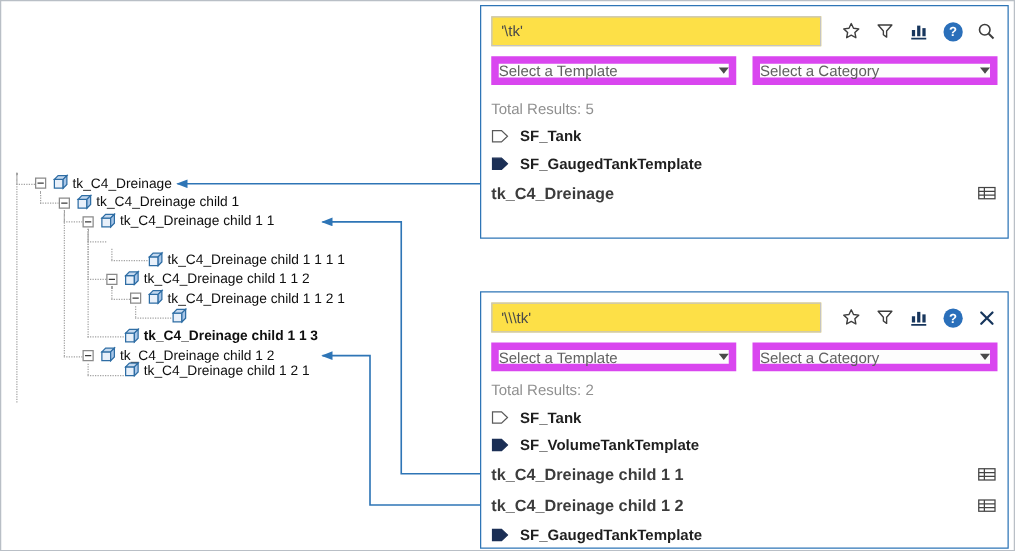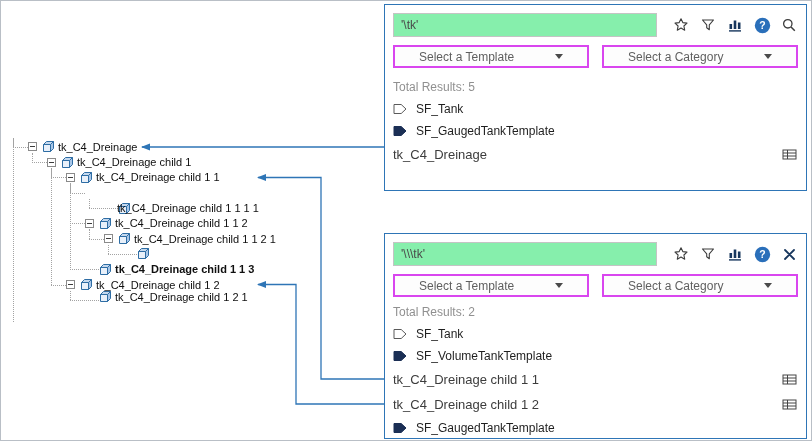--- a/index.html
+++ b/index.html
@@ -21,40 +21,40 @@
   .vline { position:absolute; width:1px; border-left:1px dotted #a3a3a3; }
   .hline { position:absolute; height:1px; border-top:1px dotted #a3a3a3; }
 
   
   .panel { position:absolute; left:383px; width:423px; background:#fff;
            border:1.5px solid #2e75b6; padding:8px; overflow:hidden; }
   #panel1 { top:3px; height:187px; }
   #panel2 { top:232px; height:206px; }
 
   .searchrow { display:flex; align-items:center; }
-  .searchbox { width:264px; height:24px; border:1px solid #c4c4c4; background:#86efac;
+  .searchbox { width:264px; height:24px; border:1px solid #c4c4c4; background:#fde047;
                font-size:12px; color:#4a4a4a; line-height:22px; padding-left:7px; cursor:text; }
   .iconbar { display:flex; align-items:center; gap:9px; margin-left:auto; }
   .ibtn { width:18px; height:18px; display:inline-flex; align-items:center; justify-content:center; cursor:pointer; }
 
   .ddrow { display:flex; gap:13px; margin-top:8px; }
-  .dropdown { flex:1; height:23px; border:2px solid #d946ef; background:#fdfdfd;
+  .dropdown { flex:1; height:23px; border:6px solid #d946ef; background:#fdfdfd;
               display:flex; align-items:center; justify-content:space-between;
-              padding:0 24px; font-size:12px; color:#5f5f5f; cursor:pointer; }
+              padding:0 0; font-size:12px; color:#5f5f5f; cursor:pointer; }
   .caret { width:0; height:0; border-left:4px solid transparent; border-right:4px solid transparent;
            border-top:5px solid #4a4a4a; }
 
   .total { margin-top:8px; font-size:12px; color:#909090; height:15px; }
   #panel1 .total { margin-top:12px; }
   .rows { margin-top:3px; }
   .prow { cursor:pointer; }
   .prow.tpl { display:flex; align-items:center; gap:9px; height:22px; font-size:12px; color:#1f1f1f; }
   .prow.el  { display:flex; align-items:center; justify-content:space-between; height:25px;
               font-size:13px; color:#3c3c3c; padding-right:1px; }
-  .plabel { white-space:nowrap; }
+  .plabel { white-space:nowrap;font-weight:bold; }
 </style>
 </head>
 <body>
 
 <div class="canvas">
 
   <svg class="connectors" viewBox="0 0 812 441">
     <defs>
       <marker id="arw" markerWidth="9" markerHeight="8" refX="8" refY="3.5" orient="auto" markerUnits="userSpaceOnUse">
         <path d="M0 0 L9 3.5 L0 7 Z" fill="#2e75b6"></path>
@@ -102,21 +102,21 @@
       <div class="vline" style="left: 69px; top: 59.4px; height: 9.8px;"></div>
       <div class="hline" style="left: 69px; top: 68.7px; width: 15px;"></div>
       <div class="vline" style="left: 88px; top: 74.7px; height: 9.8px;"></div>
       <div class="hline" style="left: 88px; top: 84px; width: 29px;"></div>
       <div class="trow" style="top: 76.5px;">
         <span class="cube" style="left:117px"><svg width="13" height="13" viewBox="0 0 13 13">
             <path d="M1.5 4.5 L8.5 4.5 L8.5 11.5 L1.5 11.5 Z" fill="#e8f0fa" stroke="#2e6da4"></path>
             <path d="M1.5 4.5 L4.5 1.5 L11.5 1.5 L8.5 4.5 Z" fill="#c5d9ef" stroke="#2e6da4"></path>
             <path d="M8.5 4.5 L11.5 1.5 L11.5 8.5 L8.5 11.5 Z" fill="#a8c6e8" stroke="#2e6da4"></path>
           </svg></span>
-        <span class="tlabel" style="left:116px">tk_C4_Dreinage child 1 1 1 1</span>
+        <span class="tlabel" style="left:133px">tk_C4_Dreinage child 1 1 1 1</span>
       </div>
       <div class="vline" style="left: 69px; top: 59.4px; height: 40.4px;"></div>
       <div class="hline" style="left: 69px; top: 99.3px; width: 15px;"></div>
       <div class="trow" style="top: 91.8px;">
         <span class="expander" style="left:84px"></span>
         <span class="cube" style="left:98px"><svg width="13" height="13" viewBox="0 0 13 13">
             <path d="M1.5 4.5 L8.5 4.5 L8.5 11.5 L1.5 11.5 Z" fill="#e8f0fa" stroke="#2e6da4"></path>
             <path d="M1.5 4.5 L4.5 1.5 L11.5 1.5 L8.5 4.5 Z" fill="#c5d9ef" stroke="#2e6da4"></path>
             <path d="M8.5 4.5 L11.5 1.5 L11.5 8.5 L8.5 11.5 Z" fill="#a8c6e8" stroke="#2e6da4"></path>
           </svg></span>

